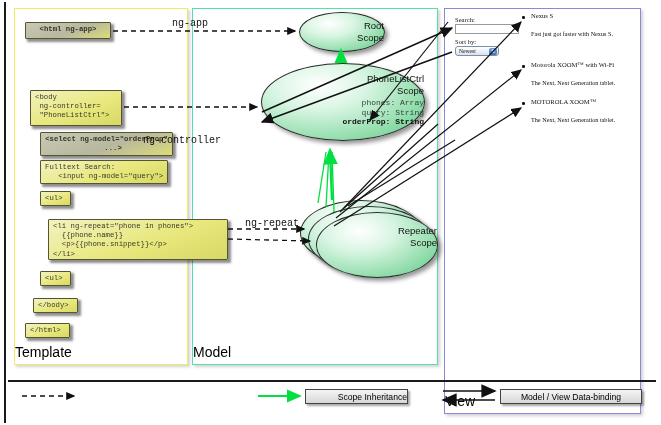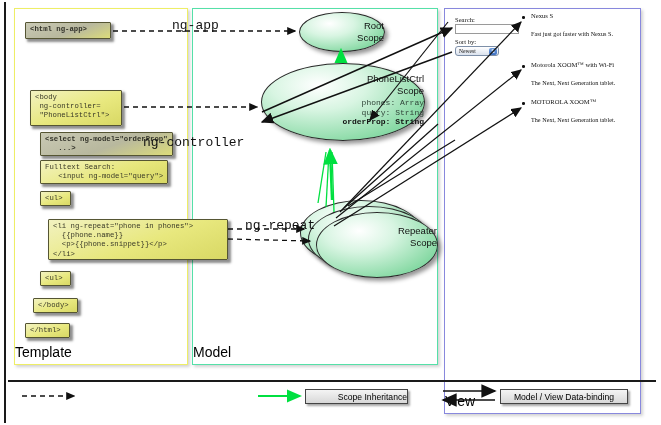--- a/index.html
+++ b/index.html
@@ -56,20 +56,21 @@
     color: #3a3a28;
     white-space: pre;
     background: linear-gradient(160deg, #f2f2c0 0%, #e8e87e 55%, #d8d864 100%);
     box-shadow: 2.5px 2.5px 2.5px rgba(0,0,0,0.45);
     border-radius: 1px;
   }
   .codebox.grey {
     background: linear-gradient(160deg, #c9c9b4 0%, #b8b89e 55%, #dcdc7a 100%);
     color: #33332a;
     font-weight: bold;
+    text-align: center;
   }
 
   
   .ellipse {
     position: absolute;
     border: 1.4px solid #2a2a2a;
     border-radius: 50%;
     background: radial-gradient(ellipse at 35% 28%, #ffffff 0%, #d8f5e2 32%, #8fdcaa 72%, #57c887 100%);
     box-shadow: 3px 3px 4px rgba(0,0,0,0.42);
     box-sizing: border-box;
@@ -151,21 +152,21 @@
     position: absolute;
     left: 0; top: 0;
     width: 661px; height: 425px;
     pointer-events: none;
   }
 
   
   .edge-label {
     position: absolute;
     font-family: "Liberation Mono", monospace;
-    font-size: 13px;
+    font-size: 10px;
     color: #111;
     white-space: nowrap;
   }
 
   
   .legend-rule {
     position: absolute;
     left: 8px; top: 380px;
     width: 648px; height: 2px;
     background: #1a1a1a;
@@ -349,15 +350,15 @@
       <path d="M443,391 L495,391" stroke="#111" stroke-width="1.7" fill="none" marker-end="url(#ah-black-lg)"></path>
       <path d="M495,400 L443,400" stroke="#111" stroke-width="1.7" fill="none" marker-end="url(#ah-black-lg)"></path>
     </g>
   </svg>
 
   <div class="legend-rule"></div>
 
 
   <div class="legend-box" style="left:305px; top:389px; width:103px;text-align:right;">Scope Inheritance</div>
 
-  <div class="legend-box" style="left:500px; top:389px; width:128px;">Model / View Data-binding</div>
+  <div class="legend-box" style="left:500px; top:389px; width:142px;">Model / View Data-binding</div>
 
 </div>
 
 </body></html>

